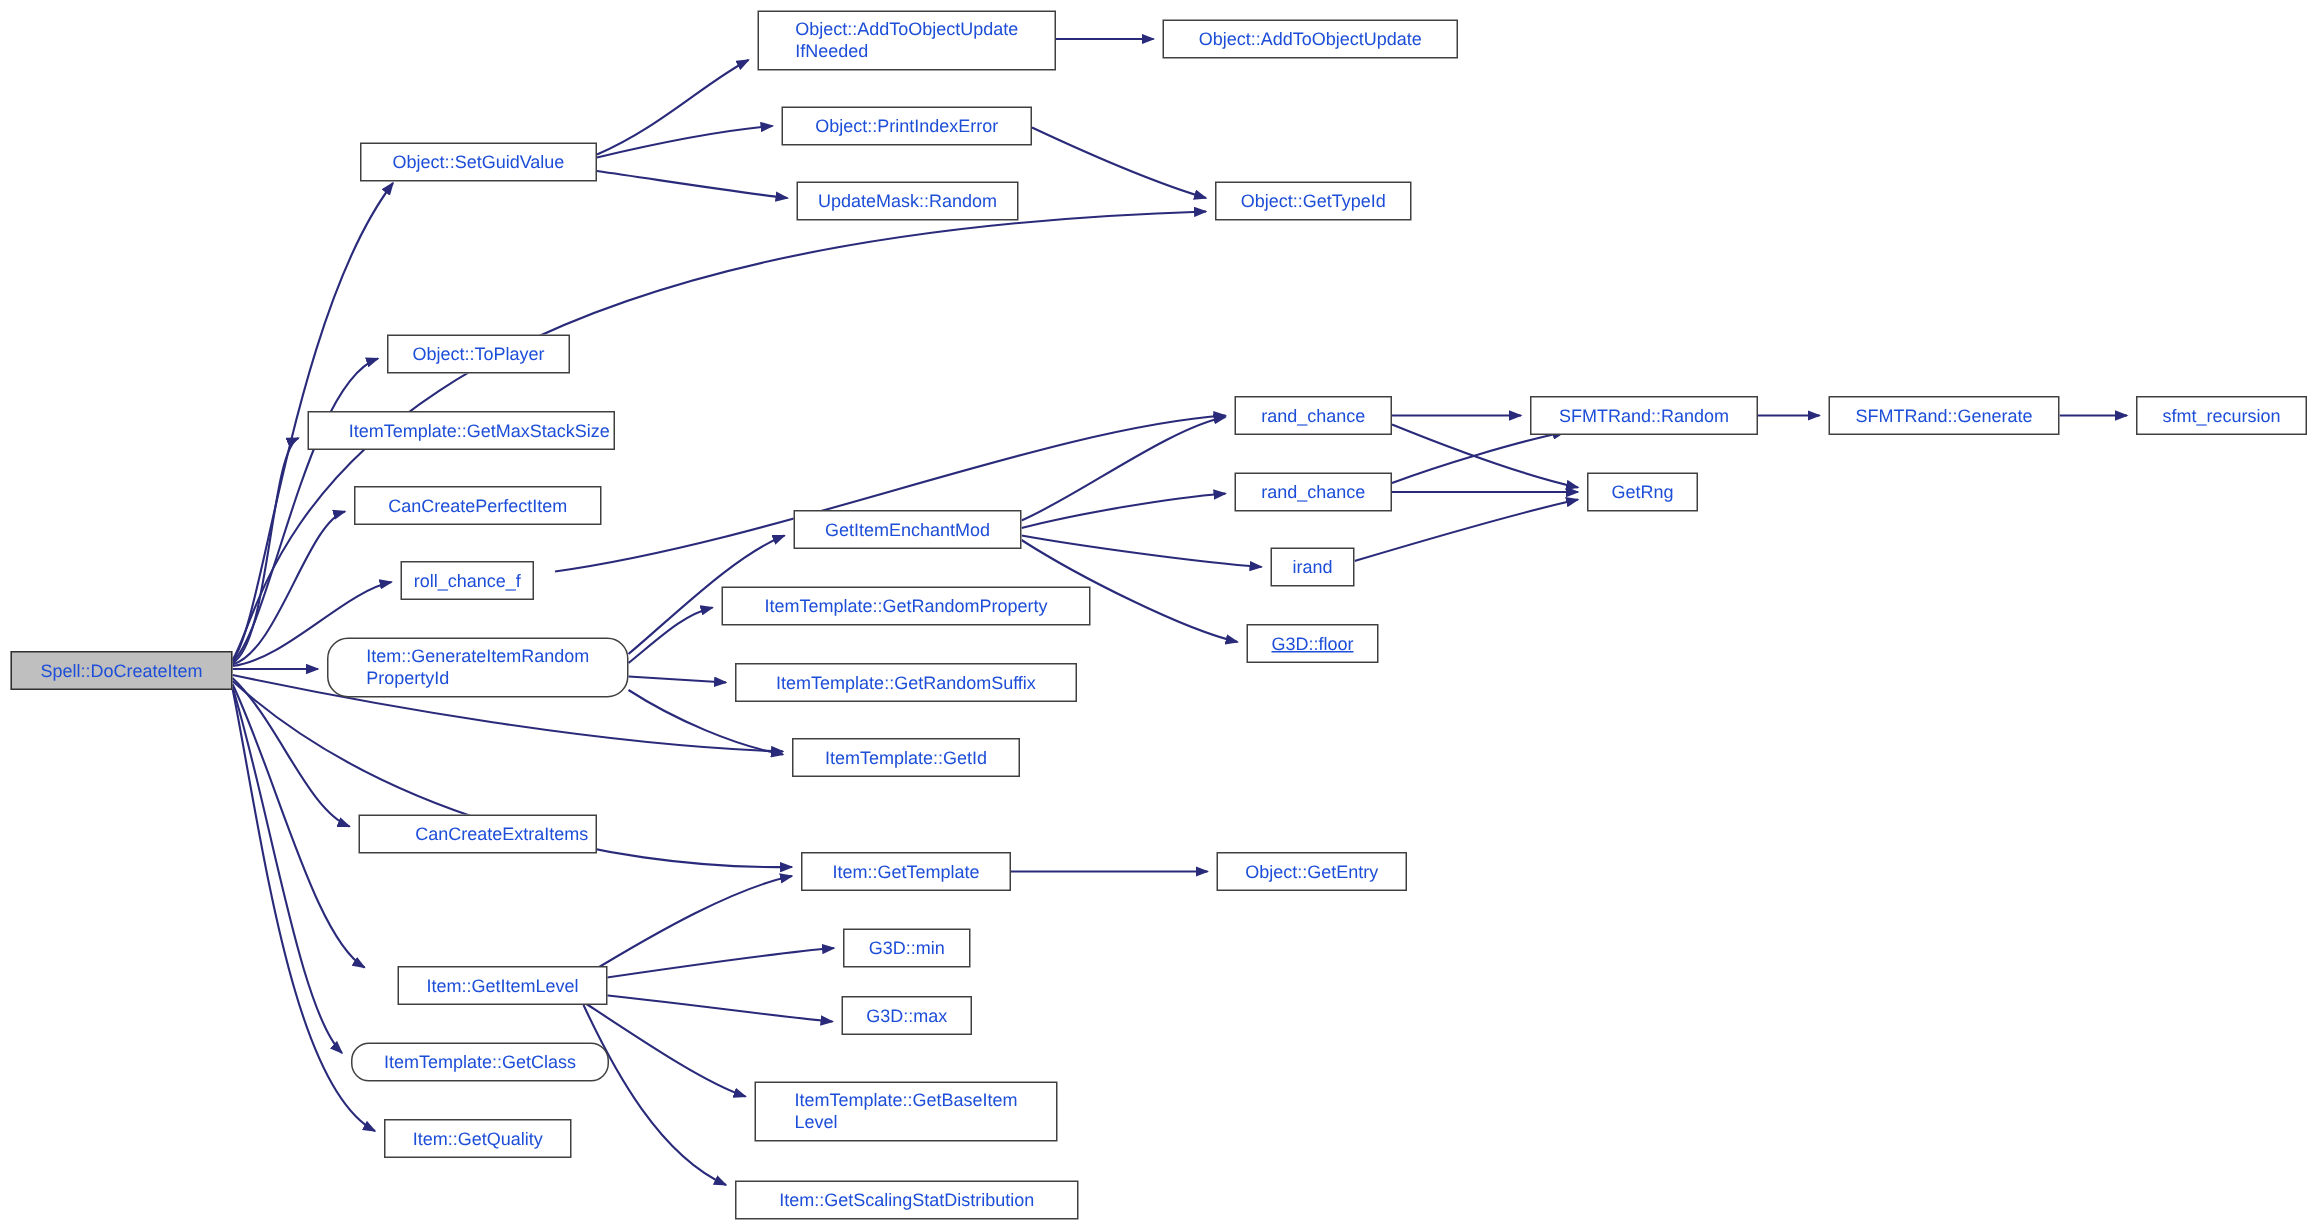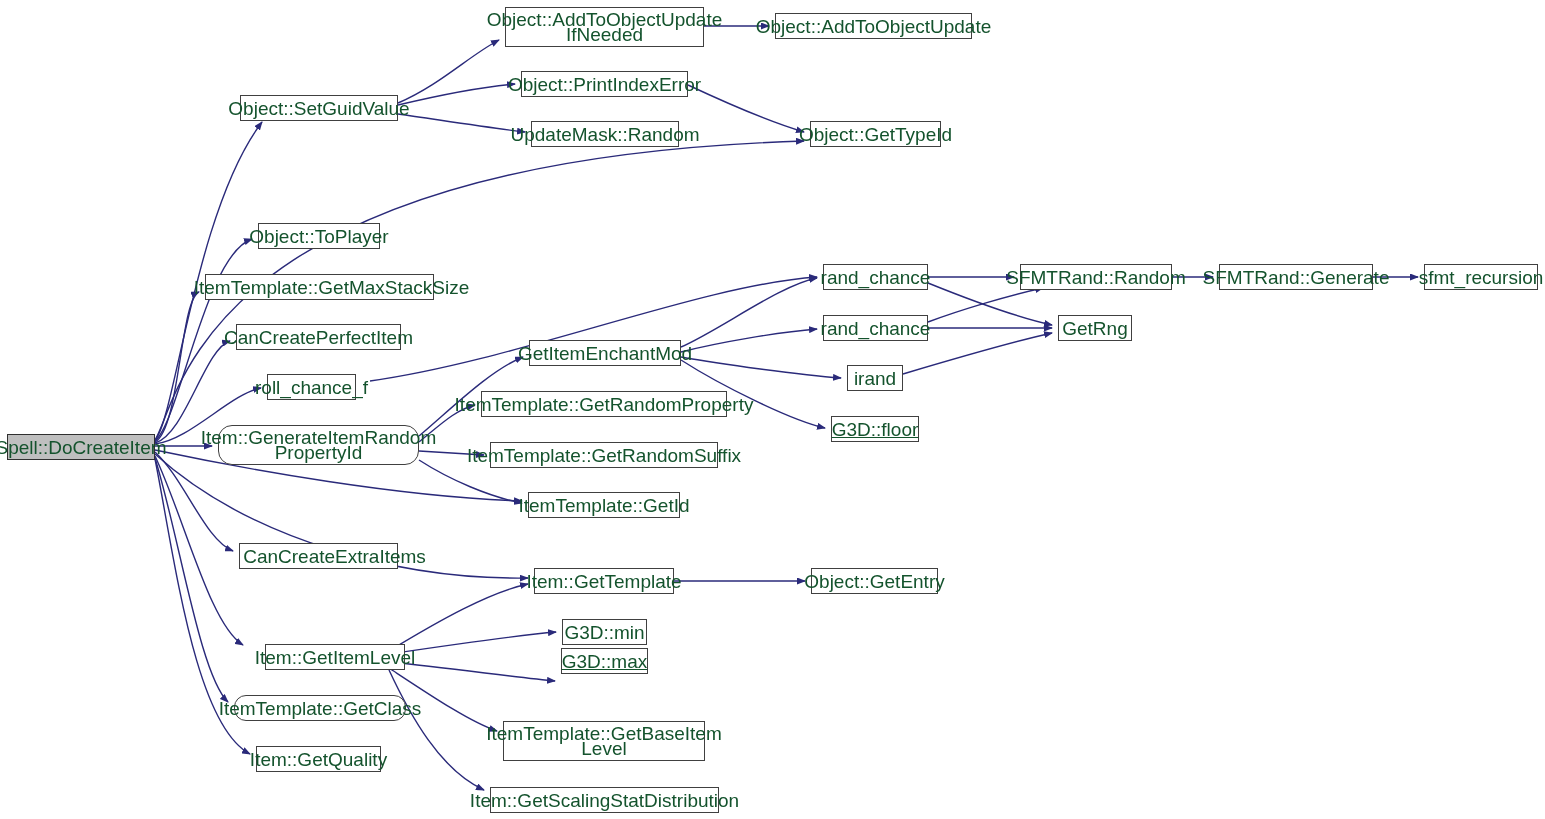--- a/index.html
+++ b/index.html
@@ -20,27 +20,27 @@
     left: 0;
     top: 0;
     width: 1545px;
     height: 819px;
   }
   .node {
     position: absolute;
     box-sizing: border-box;
     border: 1px solid #404040;
     background: #ffffff;
-    color: #14532d;
-    font-size: 19px;
+    color: #1d4ed8;
+    font-size: 12px;
     line-height: 15px;
     display: flex;
     align-items: center;
     justify-content: center;
-    text-align: center;
+    text-align: left;
     white-space: pre-line;
     z-index: 5;
   }
   .node.root {
     background: #bfbfbf;
     border-color: #303030;
   }
 </style>
 </head>
 <body>
@@ -98,37 +98,37 @@
   <div id="nodes-group">
       <div class="node root" style="left: 7px; top: 434px; width: 148px; height: 26px;">Spell::DoCreateItem</div>
       <div class="node" style="left: 240px; top: 95px; width: 158px; height: 26px;">Object::SetGuidValue</div>
       <div class="node" style="left: 505px; top: 7px; width: 199px; height: 40px;">Object::AddToObjectUpdate
 IfNeeded</div>
       <div class="node" style="left: 775px; top: 13px; width: 197px; height: 26px;">Object::AddToObjectUpdate</div>
       <div class="node" style="left: 521px; top: 71px; width: 167px; height: 26px;">Object::PrintIndexError</div>
       <div class="node" style="left: 531px; top: 121px; width: 148px; height: 26px;">UpdateMask::Random</div>
       <div class="node" style="left: 810px; top: 121px; width: 131px; height: 26px;">Object::GetTypeId</div>
       <div class="node" style="left: 258px; top: 223px; width: 122px; height: 26px;">Object::ToPlayer</div>
-      <div class="node" style="left: 205px; top: 274px; width: 229px; height: 26px; padding-left: 24px;">ItemTemplate::GetMaxStackSize</div>
+      <div class="node" style="left: 205px; top: 274px; width: 205px; height: 26px; padding-left: 24px;">ItemTemplate::GetMaxStackSize</div>
       <div class="node" style="left: 236px; top: 324px; width: 165px; height: 26px;">CanCreatePerfectItem</div>
       <div class="node" style="left: 267px; top: 374px; width: 89px; height: 26px;">roll_chance_f</div>
       <div class="node" style="left: 218px; top: 425px; width: 201px; height: 40px; border-radius: 14px;">Item::GenerateItemRandom
 PropertyId</div>
       <div class="node" style="left: 239px; top: 543px; width: 159px; height: 26px; padding-left: 32px;">CanCreateExtraItems</div>
       <div class="node" style="left: 249px; top: 644px; width: 140px; height: 26px; margin-left: 16px;">Item::GetItemLevel</div>
       <div class="node" style="left: 234px; top: 695px; width: 172px; height: 26px; border-radius: 12px;">ItemTemplate::GetClass</div>
       <div class="node" style="left: 256px; top: 746px; width: 125px; height: 26px;">Item::GetQuality</div>
       <div class="node" style="left: 529px; top: 340px; width: 152px; height: 26px;">GetItemEnchantMod</div>
       <div class="node" style="left: 481px; top: 391px; width: 246px; height: 26px;">ItemTemplate::GetRandomProperty</div>
       <div class="node" style="left: 490px; top: 442px; width: 228px; height: 26px;">ItemTemplate::GetRandomSuffix</div>
       <div class="node" style="left: 528px; top: 492px; width: 152px; height: 26px;">ItemTemplate::GetId</div>
       <div class="node" style="left: 534px; top: 568px; width: 140px; height: 26px;">Item::GetTemplate</div>
       <div class="node" style="left: 811px; top: 568px; width: 127px; height: 26px;">Object::GetEntry</div>
       <div class="node" style="left: 562px; top: 619px; width: 85px; height: 26px;">G3D::min</div>
-      <div class="node" style="left: 561px; top: 648px; width: 87px; height: 26px; text-decoration: underline;">G3D::max</div>
+      <div class="node" style="left: 561px; top: 664px; width: 87px; height: 26px;">G3D::max</div>
       <div class="node" style="left: 503px; top: 721px; width: 202px; height: 40px;">ItemTemplate::GetBaseItem
 Level</div>
       <div class="node" style="left: 490px; top: 787px; width: 229px; height: 26px;">Item::GetScalingStatDistribution</div>
       <div class="node" style="left: 823px; top: 264px; width: 105px; height: 26px;">rand_chance</div>
       <div class="node" style="left: 823px; top: 315px; width: 105px; height: 26px;">rand_chance</div>
       <div class="node" style="left: 847px; top: 365px; width: 56px; height: 26px;">irand</div>
       <div class="node" style="left: 831px; top: 416px; width: 88px; height: 26px; text-decoration: underline;">G3D::floor</div>
       <div class="node" style="left: 1020px; top: 264px; width: 152px; height: 26px;">SFMTRand::Random</div>
       <div class="node" style="left: 1058px; top: 315px; width: 74px; height: 26px;">GetRng</div>
       <div class="node" style="left: 1219px; top: 264px; width: 154px; height: 26px;">SFMTRand::Generate</div>

